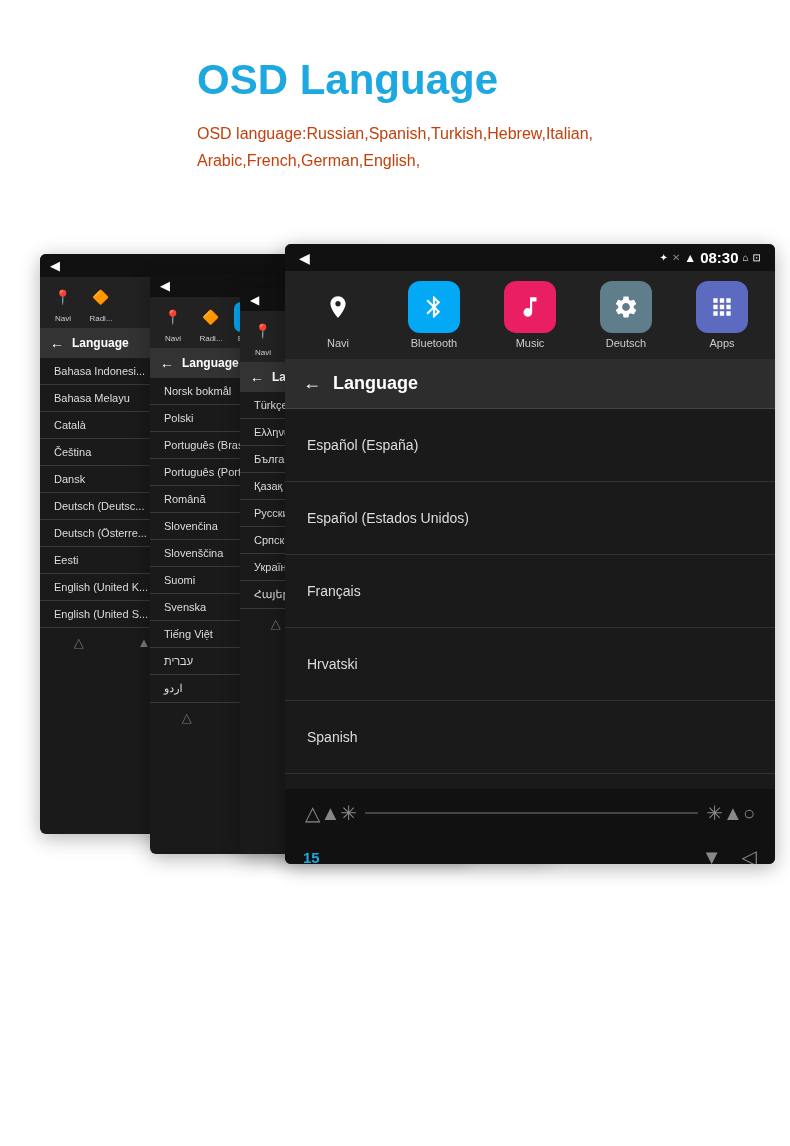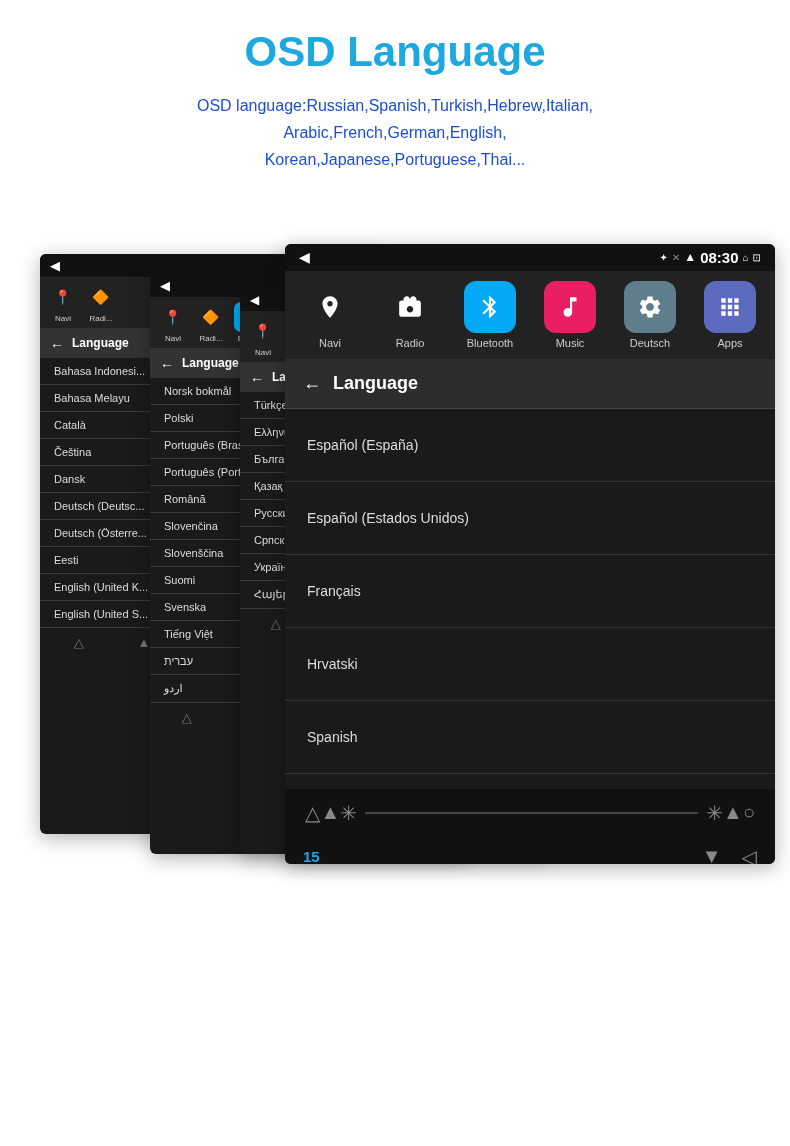--- a/index.html
+++ b/index.html
@@ -7,34 +7,34 @@
       width: 790px;
       min-height: 1146px;
       background: #ffffff;
       font-family: Arial, sans-serif;
       display: flex;
       flex-direction: column;
       align-items: center;
     }
 
     .page-header {
-      text-align: center;
-      padding: 28px 20px 20px;
+      text-align: left;
+      padding: 56px 20px 20px;
     }
 
     .page-title {
       font-size: 42px;
       font-weight: bold;
       color: #1da8e0;
       margin-bottom: 16px;
     }
 
     .page-subtitle {
       font-size: 16px;
-      color: #1d4ed8;
+      color: #c2410c;
       line-height: 1.7;
     }
 
     .screenshots-container {
       position: relative;
       width: 750px;
       height: 720px;
       margin: 20px auto 40px;
     }
 
@@ -256,21 +256,20 @@
     }
   </style>
 </head>
 <body>
 
 <div class="page-header">
   <h1 class="page-title">OSD Language</h1>
   <p class="page-subtitle">
     <span>OSD language:Russian,Spanish,Turkish,Hebrew,Italian,</span><br>
     <span>Arabic,French,German,English,</span><br>
-    <span>Korean,Japanese,Portuguese,Thai...</span>
   </p>
 </div>
 
 <div class="screenshots-container">
 
   <div class="device-screen screen-1">
     <div class="status-bar">
       <span style="color:#fff;font-size:13px;">◀</span>
       <div class="status-icons">
         <span>✦</span>
@@ -432,28 +431,20 @@
     <div class="main-app-row">
       <div class="main-app-item">
         <div class="main-app-icon green">
           <svg width="26" height="26" viewBox="0 0 24 24" fill="white">
               <path d="M12 2C8.13 2 5 5.13 5 9c0 5.25 7 13 7 13s7-7.75 7-13c0-3.87-3.13-7-7-7zm0 9.5c-1.38 0-2.5-1.12-2.5-2.5s1.12-2.5 2.5-2.5 2.5 1.12 2.5 2.5-1.12 2.5-2.5 2.5z"></path>
             </svg>
         </div>
         <span class="main-app-label">Navi</span>
       </div>
       <div class="main-app-item">
-        <div class="main-app-icon orange">
-          <svg width="26" height="26" viewBox="0 0 24 24" fill="white">
-              <path d="M20 6h-2.18c.07-.31.18-.62.18-.95C18 3.35 16.65 2 15.05 2c-.96 0-1.75.5-2.28 1.2L12 4.67l-.77-1.47C10.7 2.5 9.91 2 8.95 2 7.35 2 6 3.35 6 4.95c0 .33.11.64.18.95H4c-1.1 0-2 .9-2 2v11c0 1.1.9 2 2 2h16c1.1 0 2-.9 2-2V8c0-1.1-.9-2-2-2zM12 17c-1.66 0-3-1.34-3-3s1.34-3 3-3 3 1.34 3 3-1.34 3-3 3z"></path>
-            </svg>
-        </div>
-        <span class="main-app-label">Radio</span>
-      </div>
-      <div class="main-app-item">
         <div class="main-app-icon" style="background:#03A9F4;">
           <svg width="26" height="26" viewBox="0 0 24 24" fill="white">
               <path d="M17.71 7.71L12 2h-1v7.59L6.41 5 5 6.41 10.59 12 5 17.59 6.41 19 11 14.41V22h1l5.71-5.71-4.3-4.29 4.3-4.29zM13 5.83l1.88 1.88L13 9.59V5.83zm1.88 10.46L13 18.17v-3.76l1.88 1.88z"></path>
             </svg>
         </div>
         <span class="main-app-label">Bluetooth</span>
       </div>
       <div class="main-app-item">
         <div class="main-app-icon" style="background:#E91E63;">
           <svg width="26" height="26" viewBox="0 0 24 24" fill="white">

